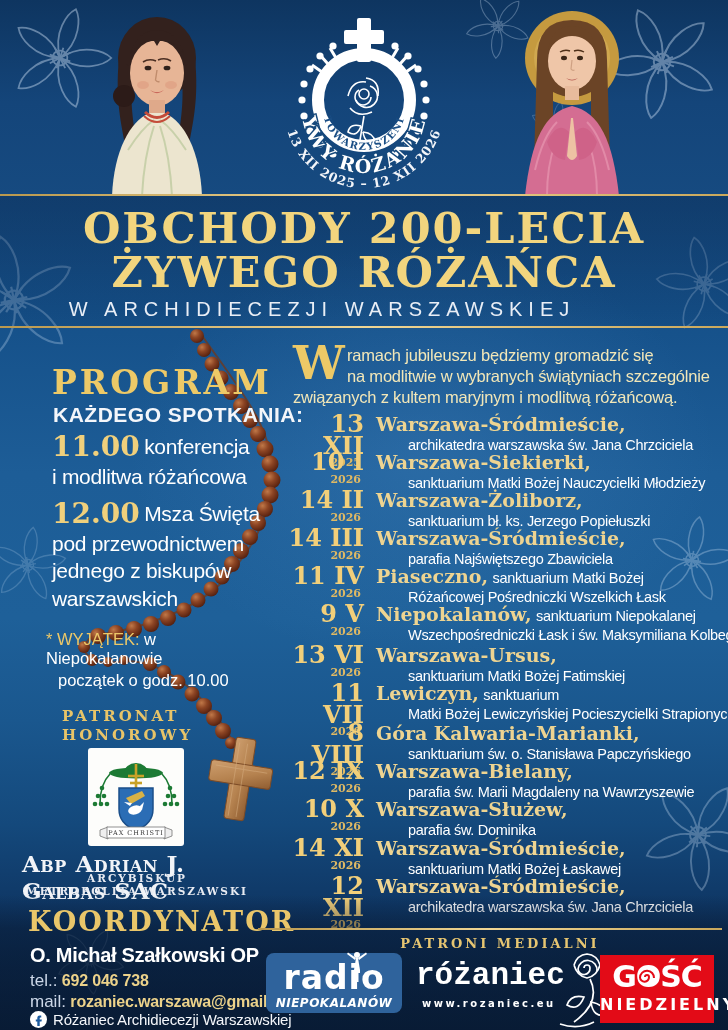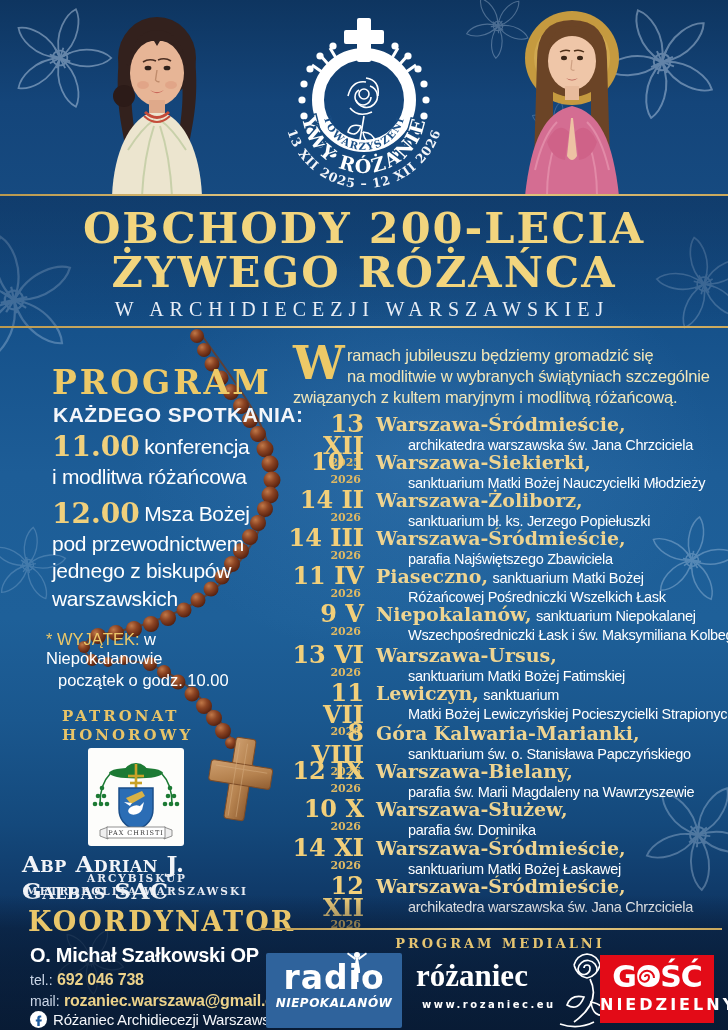--- a/index.html
+++ b/index.html
@@ -10,21 +10,21 @@
       linear-gradient(180deg,#0e3560 0%,#14457a 10%,#164a80 19%,#155089 30%,#1d5d97 46%,#1e6099 60%,#1a578e 70%,#14497c 80%,#0f3765 88%,#0c2b51 94%,#0a2342 100%);}
   .abs{position:absolute;}
   
   .grule{position:absolute;height:2px;background:linear-gradient(90deg,#b9984e,#f0d694,#caa85c);}
   
   .title-band{position:absolute;left:0;top:196px;width:728px;height:131px;
     background:linear-gradient(180deg,rgba(8,38,76,.38),rgba(10,44,86,.12));}
   .title-l{position:absolute;width:728px;text-align:center;color:#f2d57e;
     font-family:"DejaVu Serif",serif;font-weight:bold;font-size:43px;letter-spacing:2px;line-height:1;}
   .subtitle{position:absolute;width:644px;text-align:center;color:#e9eef6;
-    font-family:Liberation Serif, serif;font-size:20px;letter-spacing:6px;line-height:1;padding-left:40px;}
+    font-family:Liberation Sans, sans-serif;font-size:20px;letter-spacing:6px;line-height:1;}
   
   .gold-head{font-family:"DejaVu Serif",serif;font-weight:bold;color:#edc967;}
   .prog-h{font-size:33px;letter-spacing:3px;}
   .prog-sub{color:#f4f6fa;font-size:21px;letter-spacing:.5px;font-weight:bold;}
   .ptime{font-family:"DejaVu Serif",serif;font-weight:bold;color:#f0d07c;font-size:28px;vertical-align:-2px;}
   .ptxt{color:#ffffff;font-size:21px;letter-spacing:-.3px;}
   .pline2{color:#ffffff;font-size:21px;letter-spacing:-.3px;line-height:1.3;width:208px;}
   .exc-g{color:#ecc868;font-weight:normal;font-size:16.5px;}
   .exc-w{color:#ffffff;font-size:16.5px;}
   
@@ -41,28 +41,28 @@
   .edate .y{display:block;font-family:"DejaVu Serif",serif;font-weight:bold;color:#dfb964;font-size:11px;line-height:1;padding-right:3px;margin-top:1px;}
   .etext{margin-left:12px;line-height:1.12;padding-top:1px;}
   .place{font-family:"DejaVu Serif",serif;font-weight:bold;color:#eed491;font-size:19px;}
   .detail{color:#ffffff;font-size:14.5px;letter-spacing:-.3px;}
   .detail.l2{display:block;padding-left:32px;margin-top:2px;white-space:nowrap;}
   
   .footer-shade{position:absolute;left:0;top:895px;width:728px;height:135px;
     background:linear-gradient(180deg,rgba(7,22,44,0),rgba(7,22,44,.45) 25%,rgba(7,22,44,.6));}
   .koord-h{font-family:"DejaVu Serif",serif;font-weight:bold;color:#e9c66a;font-size:27px;letter-spacing:2px;}
   .koord-name{color:#ffffff;font-weight:bold;font-size:20px;letter-spacing:-.3px;}
-  .clabel{color:#ccd7e8;font-size:14px;}
+  .clabel{color:#ccd7e8;font-size:17px;}
   .cvalue{color:#ecd28a;font-weight:bold;font-size:16px;letter-spacing:-.2px;}
   .fbline{color:#f4f6fa;font-size:15px;letter-spacing:-.2px;}
   .media-h{font-family:"DejaVu Serif",serif;font-weight:bold;color:#e6c571;font-size:13px;letter-spacing:3px;text-align:center;width:240px;}
-  .radio-panel{position:absolute;left:266px;top:953px;width:136px;height:75px;background:#2f639c;border-radius:2px;text-align:center;}
+  .radio-panel{position:absolute;left:266px;top:953px;width:136px;height:60px;background:#2f639c;border-radius:8px;text-align:center;}
   .radio-word{font-family:"DejaVu Sans",sans-serif;font-weight:bold;color:#fff;font-size:33px;line-height:1;letter-spacing:1px;margin-top:8px;}
   .radio-sub{font-family:"DejaVu Sans",sans-serif;font-weight:bold;font-style:italic;color:#fff;font-size:12px;letter-spacing:.5px;margin-top:2px;}
-  .roz-word{font-family:Liberation Serif, serif;font-weight:bold;color:#fff;font-size:31px;letter-spacing:0;}
+  .roz-word{font-family:Liberation Mono, monospace;font-weight:bold;color:#fff;font-size:31px;letter-spacing:0;}
   .roz-url{font-family:"DejaVu Sans",sans-serif;font-weight:bold;color:#fff;font-size:10px;letter-spacing:2.5px;}
   .gosc-box{position:absolute;left:600px;top:955px;width:114px;height:68px;background:#e30b17;text-align:center;}
   .gosc-word{font-family:"DejaVu Sans",sans-serif;font-weight:bold;color:#fff;font-size:30px;letter-spacing:-1px;line-height:1;margin-top:7px;}
   .gosc-sub{font-family:"DejaVu Sans",sans-serif;font-weight:bold;color:#fff;font-size:16px;letter-spacing:3px;margin-top:3px;}
 </style>
 </head>
 <body>
 
 <div id="poster">
 
@@ -269,21 +269,21 @@
 
   <div class="abs intro-l" style="left:293px;top:388px">związanych z kultem maryjnym i modlitwą różańcową.</div>
   <div class="abs prog-sub" style="left:53px;top:403px">KAŻDEGO SPOTKANIA:</div>
   <div class="abs" style="left:52px;top:430px">
     <span class="ptime">11.00</span>
     <span class="ptxt">konferencja</span>
     <div class="pline2">i modlitwa różańcowa</div>
   </div>
   <div class="abs" style="left:52px;top:497px">
     <span class="ptime">12.00</span>
-    <span class="ptxt">Msza Bożej</span>
+    <span class="ptxt">Msza Święta</span>
     <div class="pline2">pod przewodnictwem jednego z biskupów warszawskich</div>
   </div>
   <div class="abs" style="left:46px;top:630px;width:230px">
     <span class="exc-g">* WYJĄTEK:</span>
     <span class="exc-w">w Niepokalanowie</span>
     <div class="exc-w" style="padding-left:12px;margin-top:3px">początek o godz. 10.00</div>
   </div>
 
   <div class="abs patr-h" style="left:62px;top:707px">PATRONAT</div>
   <div class="abs patr-h" style="left:62px;top:726px">HONOROWY</div>
@@ -438,21 +438,21 @@
     <span class="cvalue">rozaniec.warszawa@gmail.com</span>
   </div>
   <div class="abs fbline" style="left:30px;top:1011px;display:flex;align-items:center;gap:6px">
     <svg width="17" height="17" viewBox="0 0 17 17">
       <circle cx="8.5" cy="8.5" r="8.5" fill="#ffffff"></circle>
       <path d="M11.2,4.6 h-1.5 a2.4,2.4 0 0 0 -2.4,2.4 v1.4 H5.8 v2.2 h1.5 V15 h2.4 v-4.4 h1.8 l.35,-2.2 H9.7 V7.2 a.6,.6 0 0 1 .6,-.6 h1 Z" fill="#1b5a9e"></path>
     </svg>
     <span>Różaniec Archidiecezji Warszawskiej</span>
   </div>
 
-  <div class="abs media-h" style="left:380px;top:936px">PROGRAM MEDIALNI</div>
+  <div class="abs media-h" style="left:380px;top:936px">PATRONI MEDIALNI</div>
 
   <div class="radio-panel">
     <svg class="abs" style="left:80px;top:-3px" width="22" height="32" viewBox="0 0 22 32">
       <g fill="#ffffff">
         <circle cx="11" cy="5" r="3"></circle>
         <path d="M10,8 h2 l2,12 h-6 Z"></path>
         <path d="M9,10 L1,4 l1,-1.5 L10,8 Z M13,10 l8,-6 l-1,-1.5 L12,8 Z"></path>
         <rect x="8" y="20" width="6" height="3"></rect>
           <rect x="9.5" y="23" width="3" height="9"></rect>
       </g>

